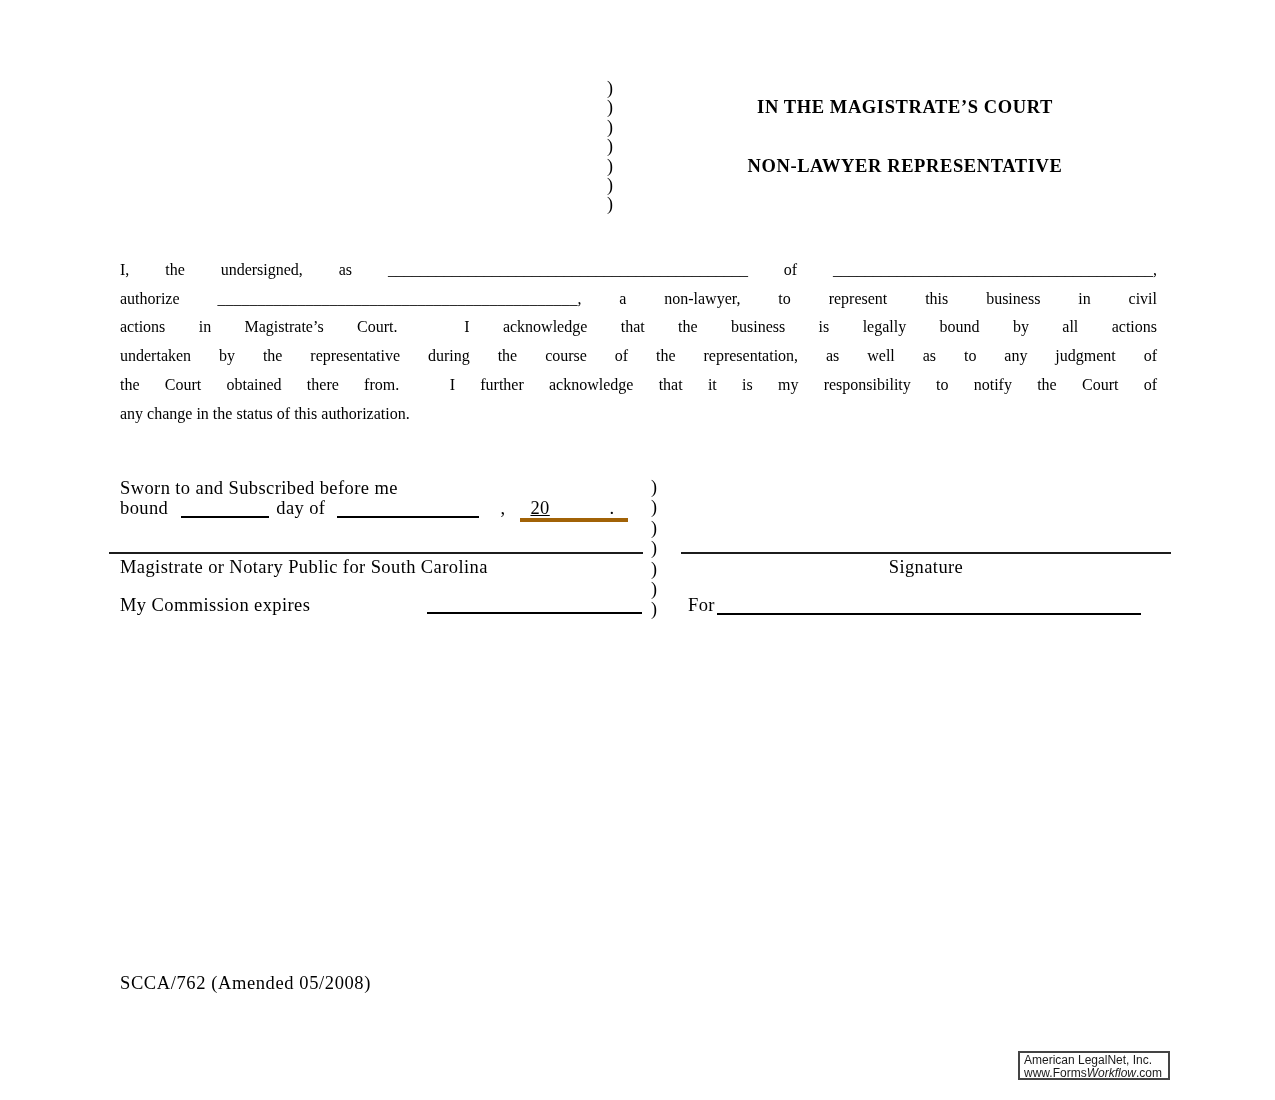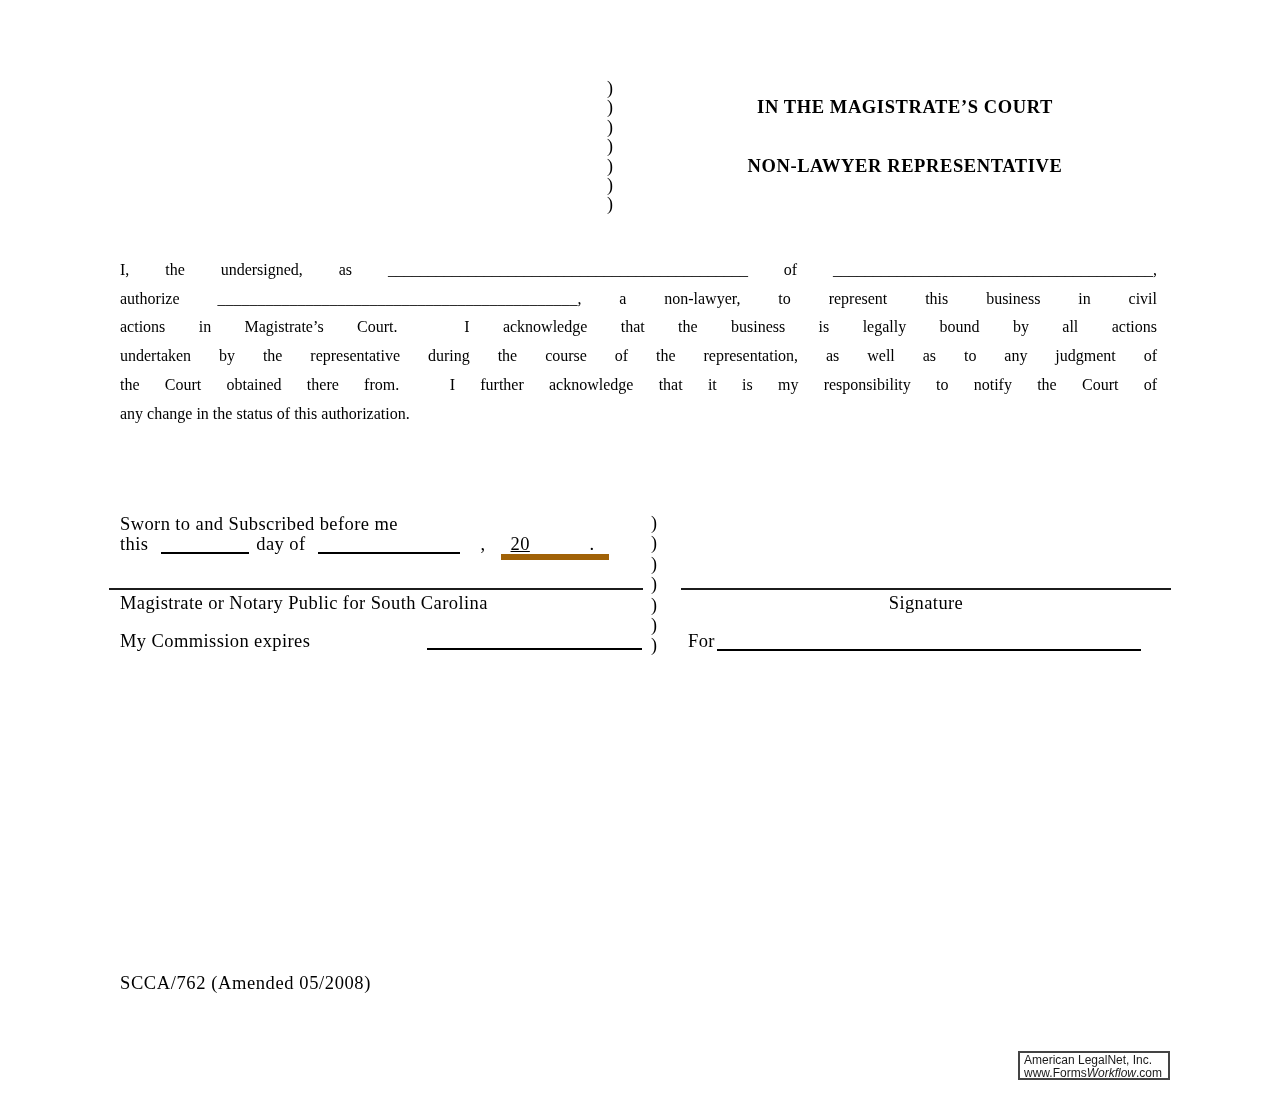--- a/index.html
+++ b/index.html
@@ -44,31 +44,31 @@
   .bodytext {
     position: absolute; left: 120px; top: 256px; width: 1037px;
     font-size: 16px; line-height: 28.7px;
   }
   .body-line { text-align: justify; text-align-last: justify; }
   .body-line.last { text-align-last: left; }
 
   
   .jurat {
     position: absolute; left: 0; top: 478px; width: 1089px; height: 160px;
-    font-size: 18.5px; letter-spacing: 0.4px; line-height: 20px; margin-top: 36px;
+    font-size: 18.5px; letter-spacing: 0.4px; line-height: 20px;
   }
   .j-sworn { position: absolute; left: 120px; top: 0; white-space: nowrap; }
   .j-date  { position: absolute; left: 120px; top: 20px; white-space: nowrap; }
   .d-blank1 { width: 88px;  margin-left: 13px; }
   .d-dayof  { margin-left: 7px; }
   .d-blank2 { width: 142px; margin-left: 12px; }
   .d-comma  { margin-left: 21px; }
   .year-box {
     display: inline-block; width: 108px; margin-left: 15px;
-    border-bottom: 6px solid #a16207;
+    border-bottom: 4px solid #a16207;
     text-decoration: underline;
   }
   .year-box .yr { margin-left: 10px; }
   .year-box .dot { float: right; margin-right: 14px; }
 
   .j-paren {
     position: absolute; left: 651px; top: -1px;
     font-size: 18px; line-height: 20.4px;
   }
   .j-paren .row { height: 20.4px; }
@@ -136,21 +136,21 @@
     <div class="body-line">actions in Magistrate’s Court.&nbsp; I acknowledge that the business is legally bound by all actions</div>
     <div class="body-line">undertaken by the representative during the course of the representation, as well as to any judgment of</div>
     <div class="body-line">the Court obtained there from.&nbsp; I further acknowledge that it is my responsibility to notify the Court of</div>
     <div class="body-line last">any change in the status of this authorization.</div>
   </div>
 
   <div class="jurat">
     <div class="j-sworn">Sworn to and Subscribed before me</div>
 
     <div class="j-date">
-      <span>this</span><span class="blank d-blank1"></span><span class="d-dayof">day of</span><span class="blank d-blank2"></span><span class="d-comma">,</span><span class="year-box"><span class="yr">20</span><span class="dot">.</span></span>
+      <span>bound</span><span class="blank d-blank1"></span><span class="d-dayof">day of</span><span class="blank d-blank2"></span><span class="d-comma">,</span><span class="year-box"><span class="yr">20</span><span class="dot">.</span></span>
     </div>
 
     <div class="j-paren">
       <div class="row">)</div>
       <div class="row">)</div>
       <div class="row">)</div>
       <div class="row">)</div>
       <div class="row">)</div>
       <div class="row">)</div>
       <div class="row">)</div>

